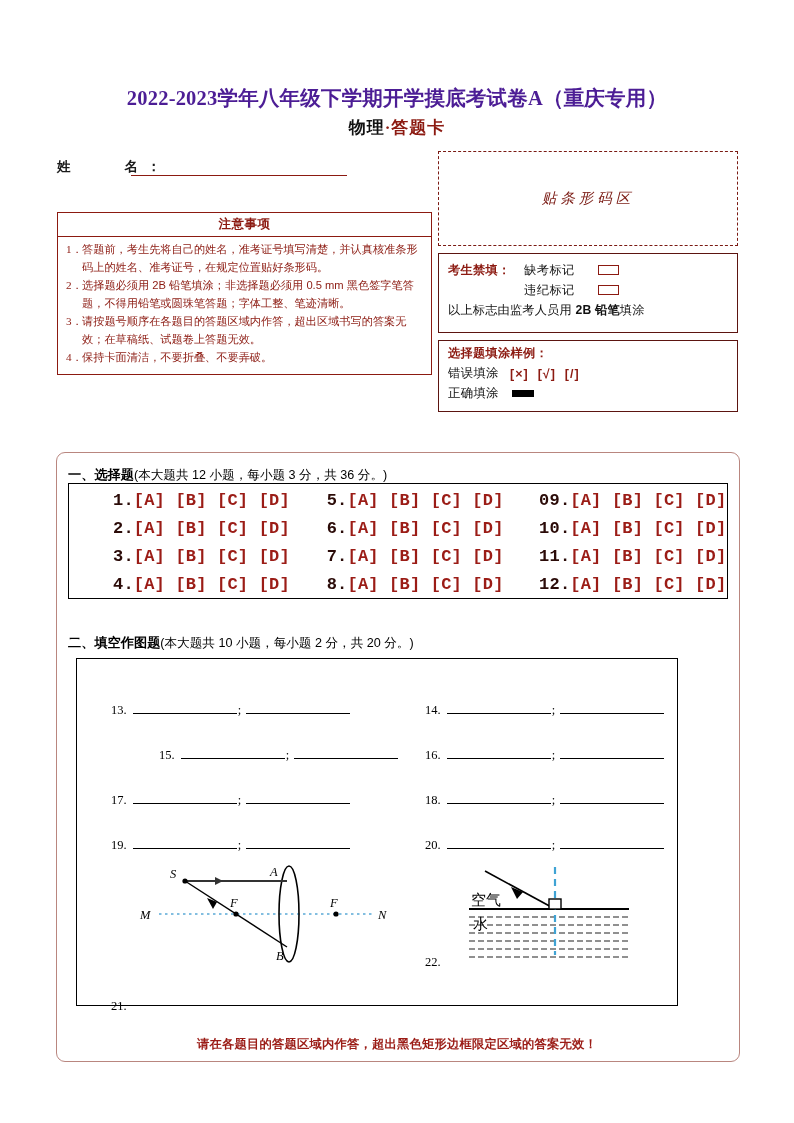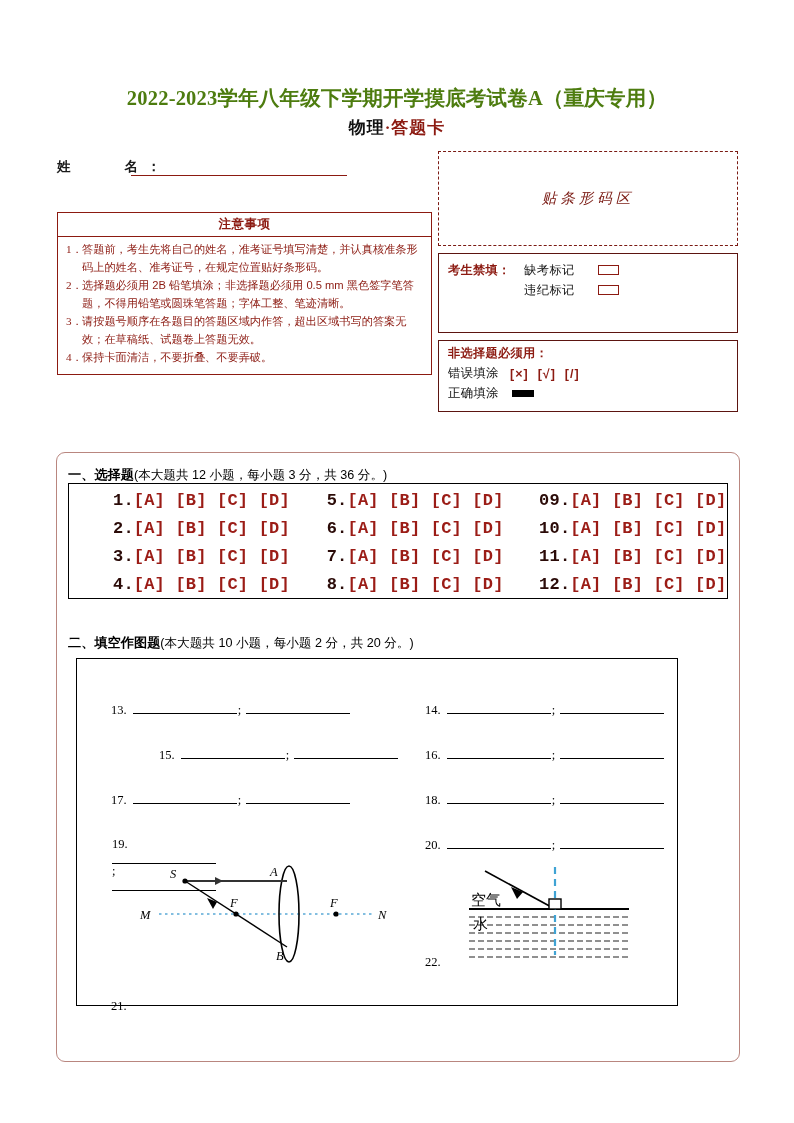--- a/index.html
+++ b/index.html
@@ -26,21 +26,21 @@
   
   .title {
     position: absolute;
     left: 0; top: 84px;
     width: 794px;
     text-align: center;
     font-size: 20.5px;
     font-weight: bold;
     letter-spacing: 0.2px;
     font-family: "Liberation Serif", "DejaVu Serif", serif;
-    color: #4d7c0f;
+    color: #4c1d95;
     white-space: nowrap;
   }
   .subtitle {
     position: absolute;
     left: 0; top: 116px;
     width: 794px;
     text-align: center;
     font-size: 17px;
     font-weight: bold;
     letter-spacing: 1px;
@@ -386,24 +386,27 @@
     <div class="forbid-row">
       <span class="forbid-key">考生禁填：</span>
       <span class="forbid-val">缺考标记</span>
       <span class="mark-box"></span>
     </div>
     <div class="forbid-row">
       <span class="forbid-key blank">考生禁填：</span>
       <span class="forbid-val">违纪标记</span>
       <span class="mark-box"></span>
     </div>
+    <div class="forbid-note">
+      <span>以上标志由监考人员用 </span><b>2B 铅笔</b><span>填涂</span>
+    </div>
   </div>
 
   <div class="sample">
-    <div class="sample-title">非选择题必须用：</div>
+    <div class="sample-title">选择题填涂样例：</div>
     <div class="sample-row">
       <span class="cap">错误填涂</span>
       <span class="wrong-marks">
         <span>[×]</span><span>[√]</span><span>[/]</span>
       </span>
     </div>
     <div class="sample-row">
       <span class="cap">正确填涂</span>
       <span class="fill-correct"></span>
     </div>
@@ -473,21 +476,21 @@
       <span class="semi">;</span>
       <span class="uline"></span>
     </div>
     <div class="blank-row" style="left:348px; top:133px;">
       <span class="bn">18.</span>
       <span class="uline"></span>
       <span class="semi">;</span>
       <span class="uline"></span>
     </div>
 
-    <div class="blank-row" style="left:34px; top:178px;flex-direction:column;">
+    <div class="blank-row" style="left:34px; top:178px;">
       <span class="bn">19.</span>
       <span class="uline"></span>
       <span class="semi">;</span>
       <span class="uline"></span>
     </div>
     <div class="blank-row" style="left:348px; top:178px;">
       <span class="bn">20.</span>
       <span class="uline"></span>
       <span class="semi">;</span>
       <span class="uline"></span>
@@ -541,14 +544,15 @@
       <polygon points="74,37 62,32 68,44" fill="#000"></polygon>
 
       <rect x="100" y="44" width="12" height="10" fill="#fff" stroke="#000" stroke-width="1.4"></rect>
 
       <text x="22" y="50" font-family="Liberation Sans, DejaVu Sans, sans-serif" font-size="15" fill="#000">空气</text>
       <text x="24" y="74" font-family="Liberation Sans, DejaVu Sans, sans-serif" font-size="15" fill="#000">水</text>
     </svg>
 
   </div>
 
+  <div class="footer-note">请在各题目的答题区域内作答，超出黑色矩形边框限定区域的答案无效！</div>
 
 </div>
 
 </body></html>

